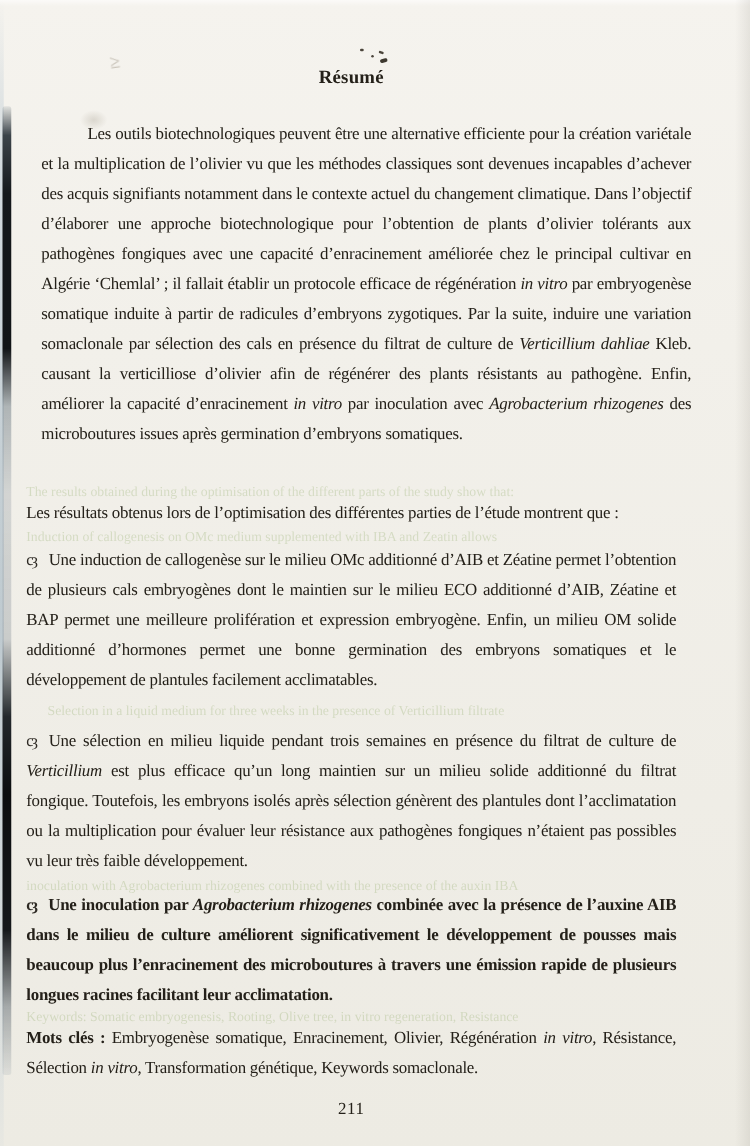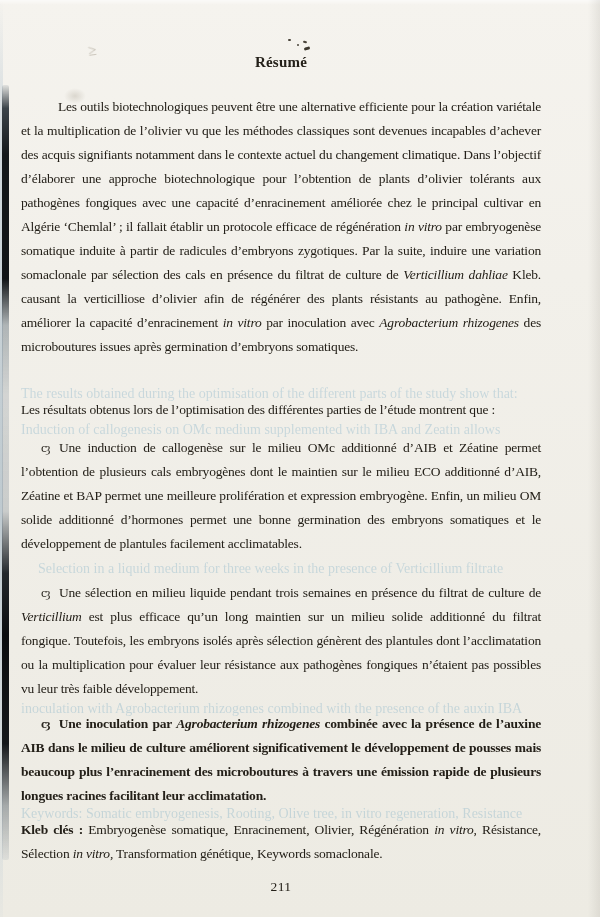--- a/index.html
+++ b/index.html
@@ -13,36 +13,35 @@
   .block{
     position:absolute;left:21px;width:520px;
     font-size:13.5px;line-height:24px;letter-spacing:-0.2px;
     text-align:justify;
   }
   .it{font-style:italic;}
   .bd{font-weight:bold;}
   .orn{
     margin-right:10px;letter-spacing:-1.5px;font-size:13px;
     color:#2e2a24;
-    margin-left:20px;
   }
   #title{top:50px;font-size:15px;font-weight:bold;text-align:center;letter-spacing:0.2px;}
-  #p1{top:95px;text-indent:37px;}
+  #p1{top:95px;text-indent:37px;margin-left:12px;}
   #p2{top:398px;}
   #b1{top:436px;}
   #b2{top:581px;}
   #b3{top:712px;font-weight:bold;}
   #kw{top:818px;}
   #pagenum{top:875px;text-align:center;letter-spacing:0.5px;}
 
   
   .ghost{
     position:absolute;left:21px;width:520px;
-    font-size:14px;line-height:22px;text-align:justify;
-    color:#0369a1;opacity:0.17;filter:blur(0.6px);
+    font-size:11px;line-height:22px;text-align:justify;
+    color:#4d7c0f;opacity:0.17;filter:blur(0.6px);
     pointer-events:none;
   }
   #g1{top:383px;}
   #g2{top:419px;}
   #g3{top:558px;margin-left:17px;}
   #g4{top:698px;}
   #g5{top:803px;}
 
   
   #edge-blue{
@@ -123,15 +122,15 @@
 <div class="block" id="p1"><span>Les outils biotechnologiques peuvent être une alternative efficiente pour la création variétale et la multiplication de l’olivier vu que les méthodes classiques sont devenues incapables d’achever des acquis signifiants notamment dans le contexte actuel du changement climatique. Dans l’objectif d’élaborer une approche biotechnologique pour l’obtention de plants d’olivier tolérants aux pathogènes fongiques avec une capacité d’enracinement améliorée chez le principal cultivar en Algérie ‘Chemlal’ ; il fallait établir un protocole efficace de régénération </span><span class="it">in vitro</span><span> par embryogenèse somatique induite à partir de radicules d’embryons zygotiques. Par la suite, induire une variation somaclonale par sélection des cals en présence du filtrat de culture de </span><span class="it">Verticillium dahliae</span><span> Kleb. causant la verticilliose d’olivier afin de régénérer des plants résistants au pathogène. Enfin, améliorer la capacité d’enracinement </span><span class="it">in vitro</span><span> par inoculation avec </span><span class="it">Agrobacterium rhizogenes</span><span> des microboutures issues après germination d’embryons somatiques.</span></div>
 
 <div class="block" id="p2">Les résultats obtenus lors de l’optimisation des différentes parties de l’étude montrent que :</div>
 
 <div class="block" id="b1"><span class="orn">cȝ</span><span>Une induction de callogenèse sur le milieu OMc additionné d’AIB et Zéatine permet l’obtention de plusieurs cals embryogènes dont le maintien sur le milieu ECO additionné d’AIB, Zéatine et BAP permet une meilleure prolifération et expression embryogène. Enfin, un milieu OM solide additionné d’hormones permet une bonne germination des embryons somatiques et le développement de plantules facilement acclimatables.</span></div>
 
 <div class="block" id="b2"><span class="orn">cȝ</span><span>Une sélection en milieu liquide pendant trois semaines en présence du filtrat de culture de </span><span class="it">Verticillium</span><span> est plus efficace qu’un long maintien sur un milieu solide additionné du filtrat fongique. Toutefois, les embryons isolés après sélection génèrent des plantules dont l’acclimatation ou la multiplication pour évaluer leur résistance aux pathogènes fongiques n’étaient pas possibles vu leur très faible développement.</span></div>
 
 <div class="block" id="b3"><span class="orn">cȝ</span><span>Une inoculation par </span><span class="it">Agrobacterium rhizogenes</span><span> combinée avec la présence de l’auxine AIB dans le milieu de culture améliorent significativement le développement de pousses mais beaucoup plus l’enracinement des microboutures à travers une émission rapide de plusieurs longues racines facilitant leur acclimatation.</span></div>
 
-<div class="block" id="kw"><span class="bd">Kleb clés :</span><span> Embryogenèse somatique, Enracinement, Olivier, Régénération </span><span class="it">in vitro</span><span>, Résistance, Sélection </span><span class="it">in vitro</span><span>, Transformation génétique, Keywords somaclonale.</span></div>
+<div class="block" id="kw"><span class="bd">Mots clés :</span><span> Embryogenèse somatique, Enracinement, Olivier, Régénération </span><span class="it">in vitro</span><span>, Résistance, Sélection </span><span class="it">in vitro</span><span>, Transformation génétique, Keywords somaclonale.</span></div>
 
 <div class="block" id="pagenum">211</div>
 
 </body></html>

